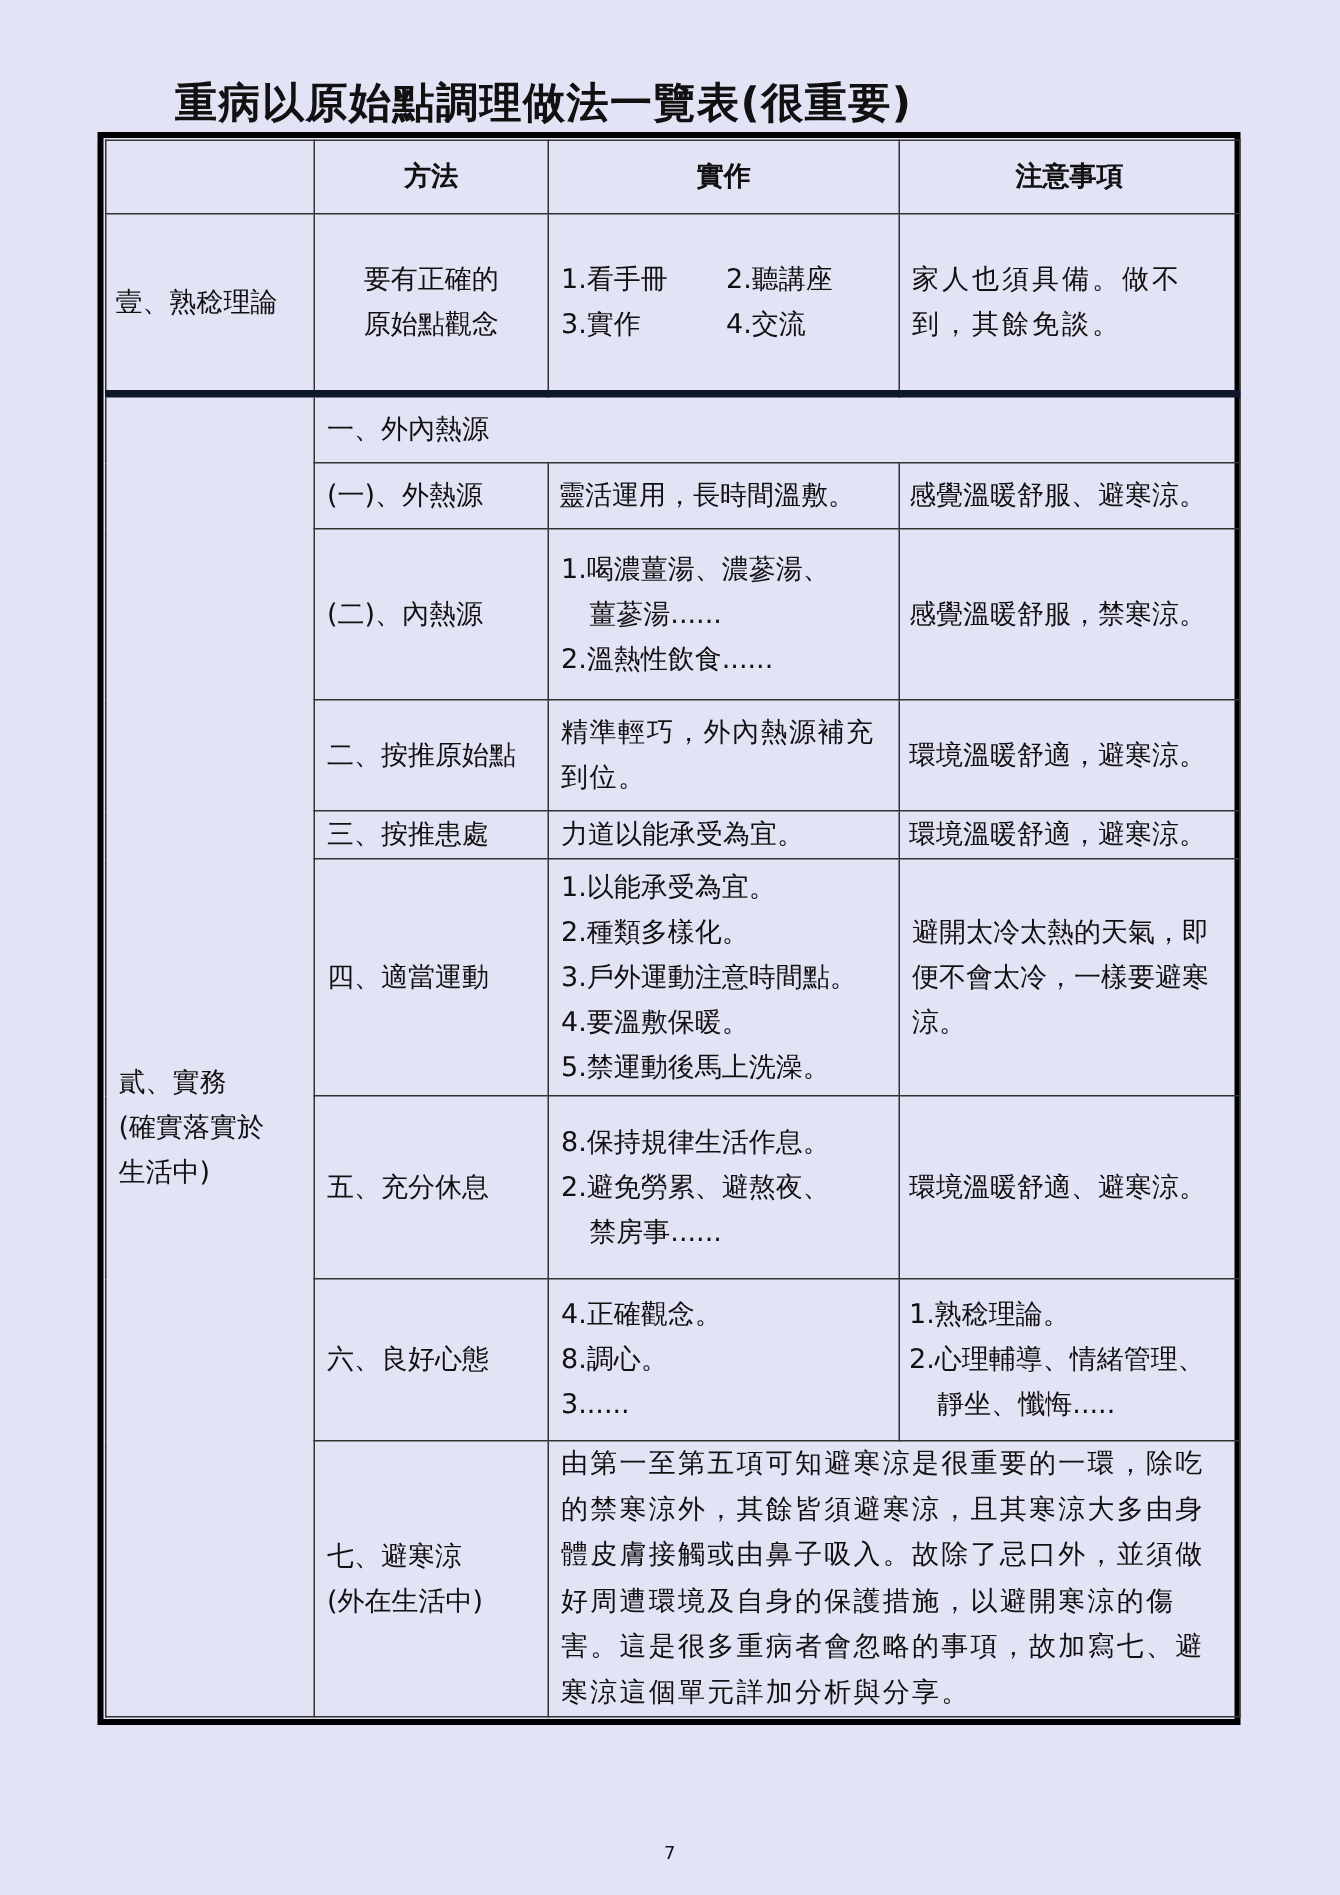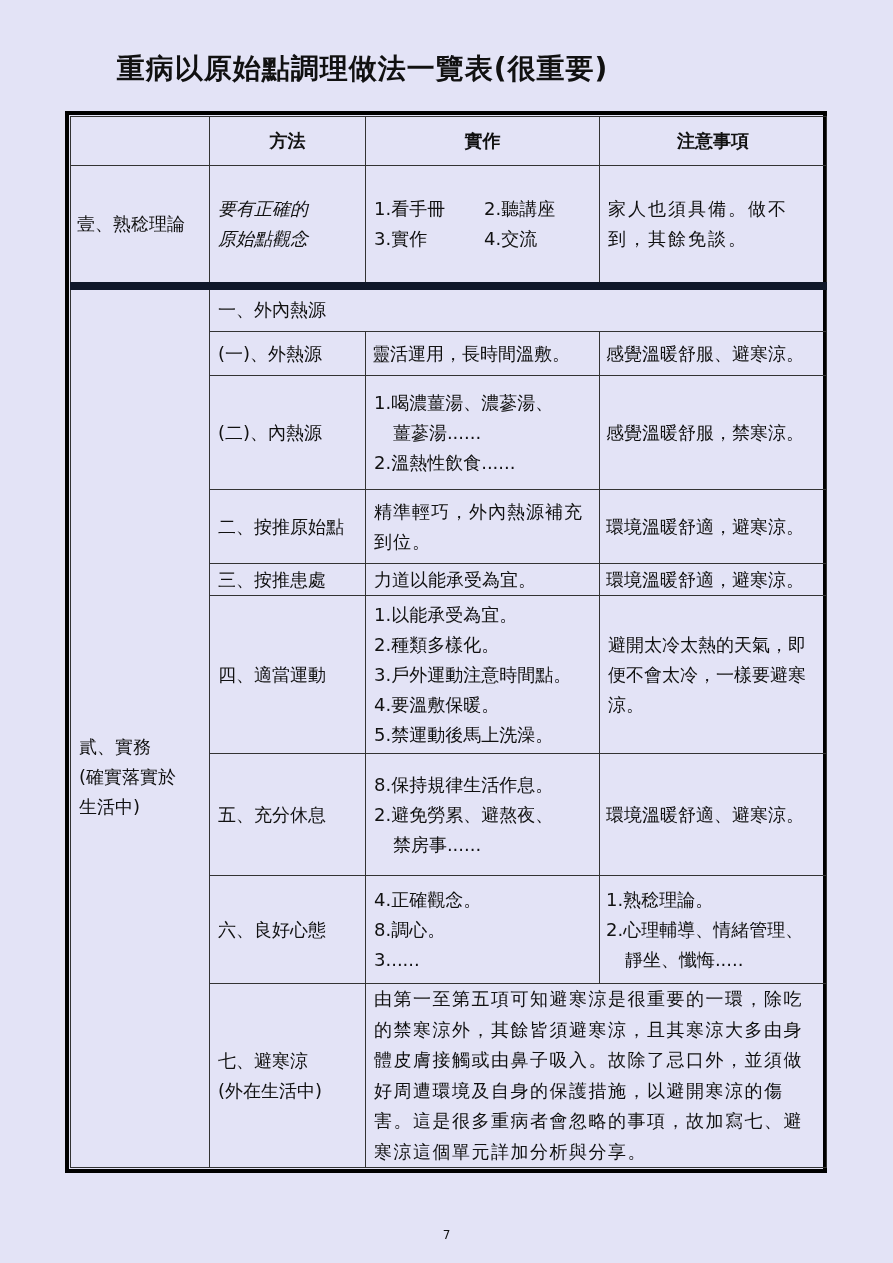--- a/index.html
+++ b/index.html
@@ -9,41 +9,41 @@
     font-family: "DejaVu Sans", "Liberation Sans", sans-serif;
     color: #111;
     position: relative;
     overflow: hidden;
   }
   .title {
     position: absolute; left: 0; top: 50px; width: 725px;
     text-align: center; font-size: 28px; font-weight: bold; letter-spacing: 1px;
   }
   .tbl-wrap {
-    position: absolute; left: 65px; top: 111px; width: 762px;
+    position: absolute; left: 65px; top: 88px; width: 762px;
     border: 4px solid #000;
     box-sizing: border-box;
     padding: 1px;
   }
   table {
     border-collapse: collapse;
     width: 100%;
     table-layout: fixed;
     font-size: 18px;
   }
   td {
     border: 1px solid #333;
     padding: 0 8px;
     vertical-align: middle;
     line-height: 30px;
   }
   .b { font-weight: normal; }
-  .center { text-align: left; font-style: italic; }
+  .center { text-align: center; }
   .hdr td { height: 48px; font-weight: bold; text-align: center; }
-  .thick-top td { border-top: 8px solid #0f172a; }
+  .thick-top td { border-top: 5px solid #0f172a; }
   .cell-nowrap { white-space: nowrap; }
   .indent { padding-left: 1.05em; display: inline-block; }
   .page-num {
     position: absolute; left: 0; top: 1228px; width: 893px; text-align: center;
     font-size: 12px;
   }
 </style>
 </head>
 <body>
 

